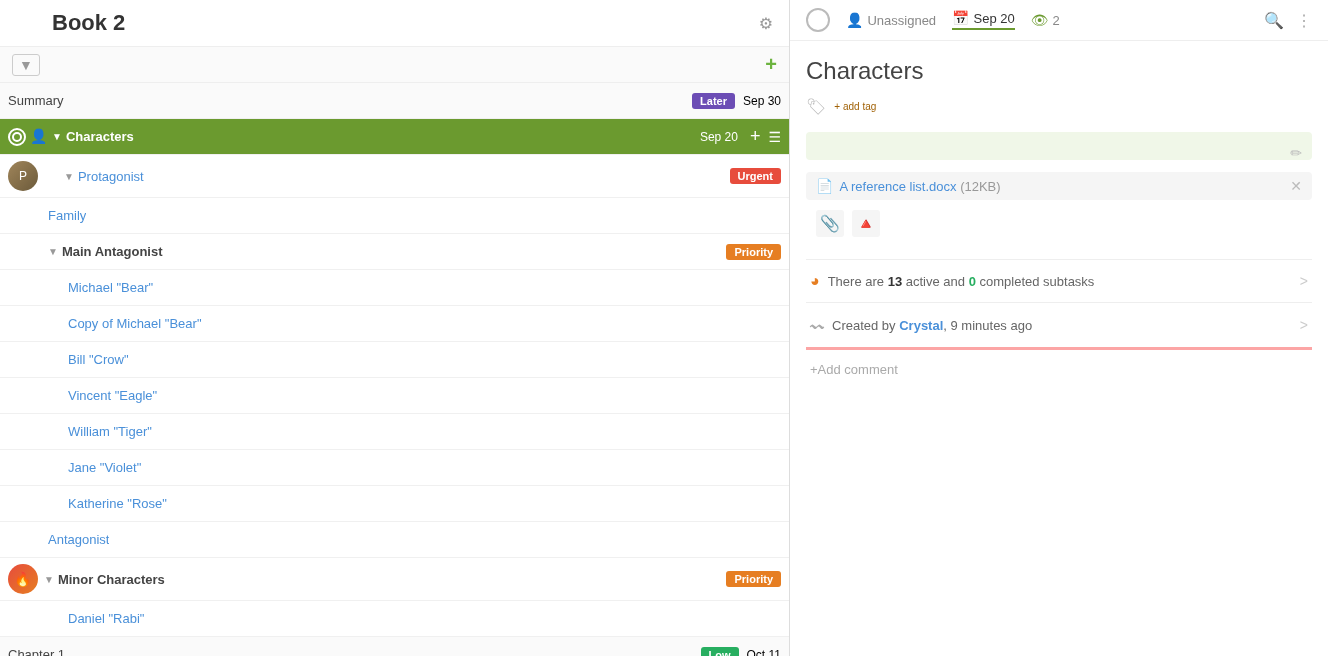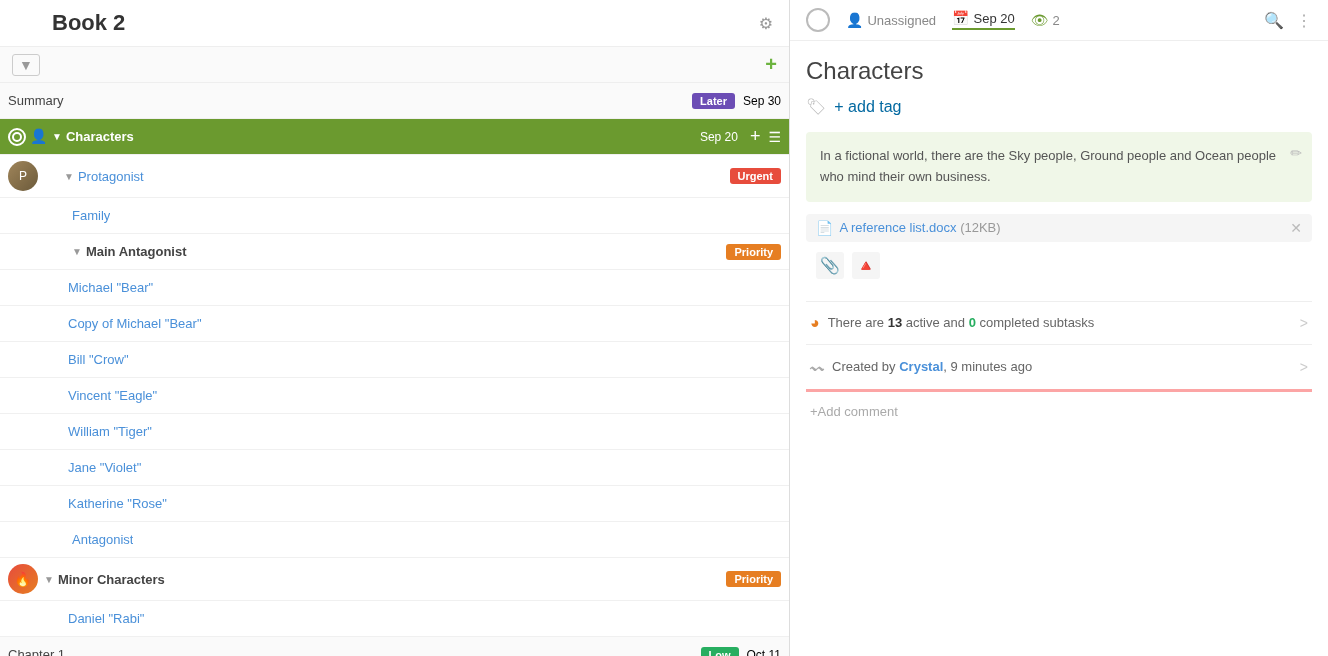--- a/index.html
+++ b/index.html
@@ -135,21 +135,21 @@
     }
 
     .collapse-arrow {
       color: #999;
       margin-right: 4px;
       font-size: 10px;
       cursor: pointer;
     }
 
     .indent-1 { margin-left: 20px; }
-    .indent-2 { margin-left: 64px; }
+    .indent-2 { margin-left: 40px; }
     .indent-3 { margin-left: 60px; }
 
     .task-name {
       color: #444;
       font-size: 13px;
       white-space: nowrap;
       overflow: hidden;
       text-overflow: ellipsis;
     }
 
@@ -281,21 +281,21 @@
     }
 
     .tags-row {
       display: flex;
       align-items: center;
       gap: 8px;
       margin-bottom: 16px;
     }
 
     .tag-icon { color: #bbb; font-size: 16px; }
-    .add-tag { color: #0369a1; font-size: 16px; cursor: pointer; }
+    .add-tag { color: #a16207; font-size: 10px; cursor: pointer; }
 
     .description-box {
       background: #f0f7e8;
       border-radius: 4px;
       padding: 14px;
       color: #555;
       font-size: 13px;
       line-height: 1.6;
       margin-bottom: 12px;
       position: relative;
@@ -558,21 +558,20 @@
   <div class="right-content">
 
     <h1 class="task-title">Characters</h1>
 
     <div class="tags-row">
       <span class="tag-icon">🏷</span>
       <span class="add-tag">+ add tag</span>
     </div>
 
     <div class="description-box">
-      <span>In a fictional world, there are the Sky people, Ground people and Ocean people who mind their own business.</span>
       <span class="description-edit-icon">✏</span>
     </div>
 
     <div class="attachment-row">
       <span class="attachment-icon">📄</span>
       <span class="attachment-name">
         <span>A reference list.docx</span>
         <span style="color:#999;"> (<span>12KB</span>)</span>
       </span>
       <span class="attachment-delete">✕</span>

